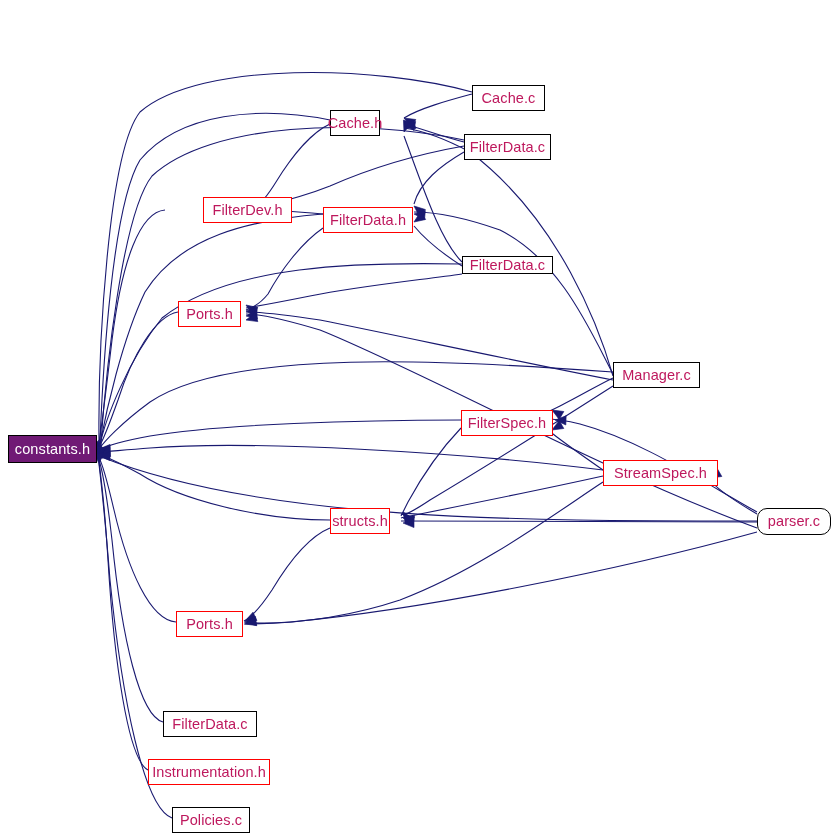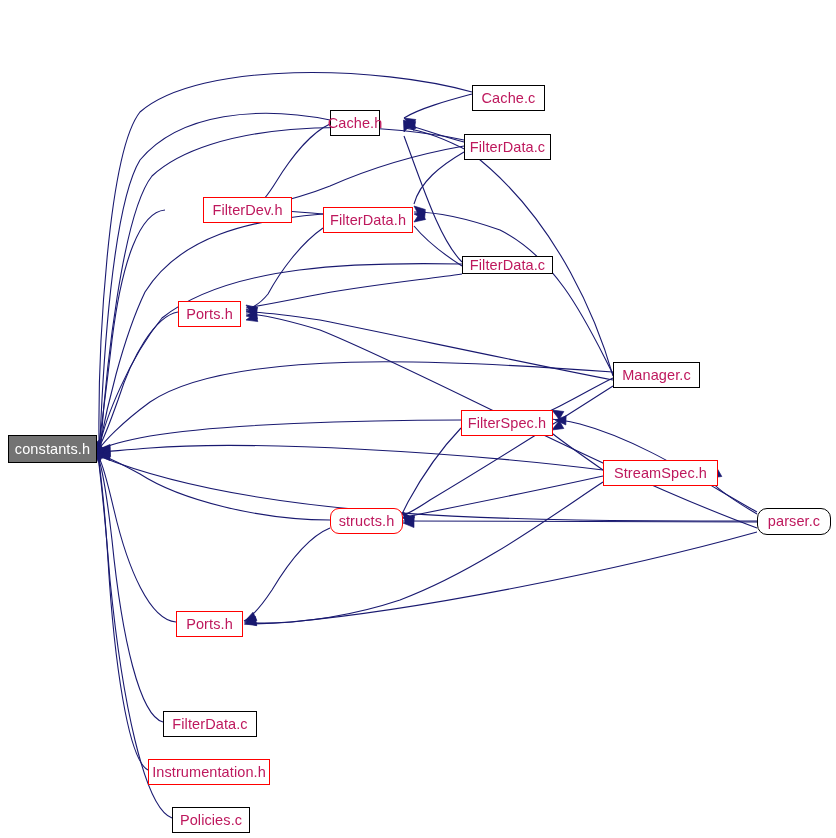--- a/index.html
+++ b/index.html
@@ -45,21 +45,21 @@
     font-size: 14.5px;
     line-height: 1;
     color: #be185d;
     white-space: nowrap;
     letter-spacing: 0.1px;
   }
   .node-box.header-node {
     border-color: #ff0000;
   }
   .node-box.root-node {
-    background: #737373;
+    background: #701a75;
     border-color: #000000;
     color: #ffffff;
   }
   .node-label {
     display: block;
     padding: 0 1px;
   }
 </style>
 </head>
 <body>
@@ -180,21 +180,21 @@
       </div>
       <div class="node-box" style="left: 613px; top: 362px; width: 87px; height: 26px;">
         <span class="node-label">Manager.c</span>
       </div>
       <div class="node-box header-node" style="left: 461px; top: 410px; width: 92px; height: 26px;">
         <span class="node-label">FilterSpec.h</span>
       </div>
       <div class="node-box header-node" style="left: 603px; top: 460px; width: 115px; height: 26px;">
         <span class="node-label">StreamSpec.h</span>
       </div>
-      <div class="node-box header-node" style="left: 330px; top: 508px; width: 73px; height: 26px; border-radius: 9px;">
+      <div class="node-box header-node" style="left: 330px; top: 508px; width: 60px; height: 26px;">
         <span class="node-label">structs.h</span>
       </div>
       <div class="node-box" style="left: 757px; top: 508px; width: 74px; height: 27px; border-radius: 10px;">
         <span class="node-label">parser.c</span>
       </div>
       <div class="node-box header-node" style="left: 176px; top: 611px; width: 67px; height: 26px;">
         <span class="node-label">Ports.h</span>
       </div>
       <div class="node-box" style="left: 163px; top: 711px; width: 94px; height: 26px;">
         <span class="node-label">FilterData.c</span>

